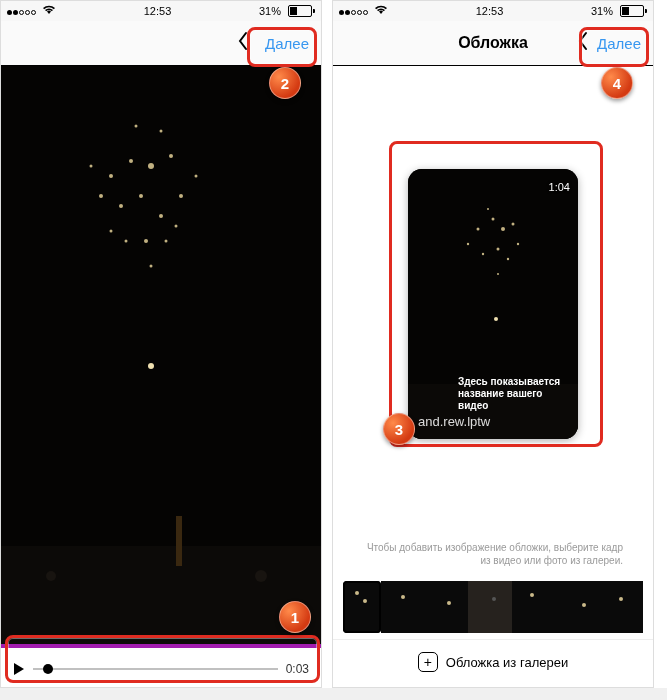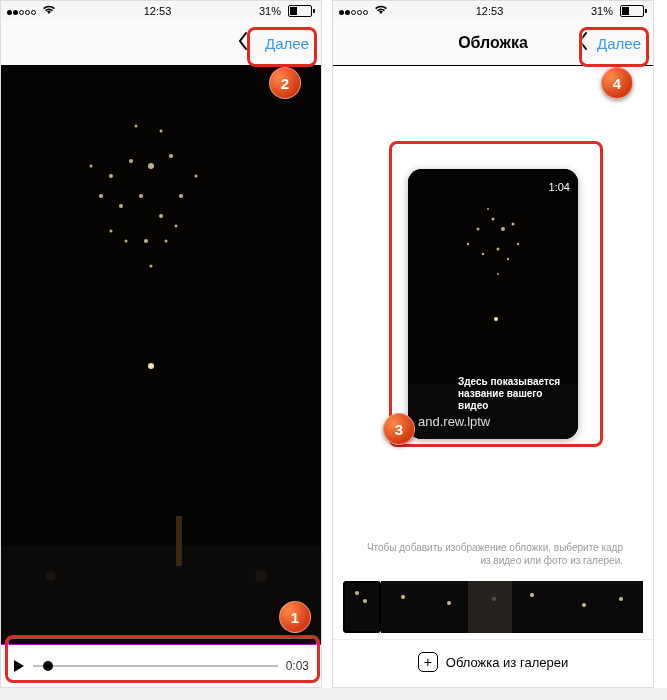--- a/index.html
+++ b/index.html
@@ -74,21 +74,21 @@
   overflow:hidden;
 }
 .fireworks { position:absolute; inset:0; }
 .player-bar {
   height:42px;
   display:flex;
   align-items:center;
   padding:0 12px;
   gap:8px;
   background:#fff;
-  border-top:1px solid #a21caf;
+  border-top:4px solid #a21caf;
 }
 .play-icon svg { width:12px; height:14px; display:block; }
 .track {
   flex:1;
   height:2px;
   background:#c0c0c0;
   position:relative;
 }
 .track-dot {
   position:absolute;

